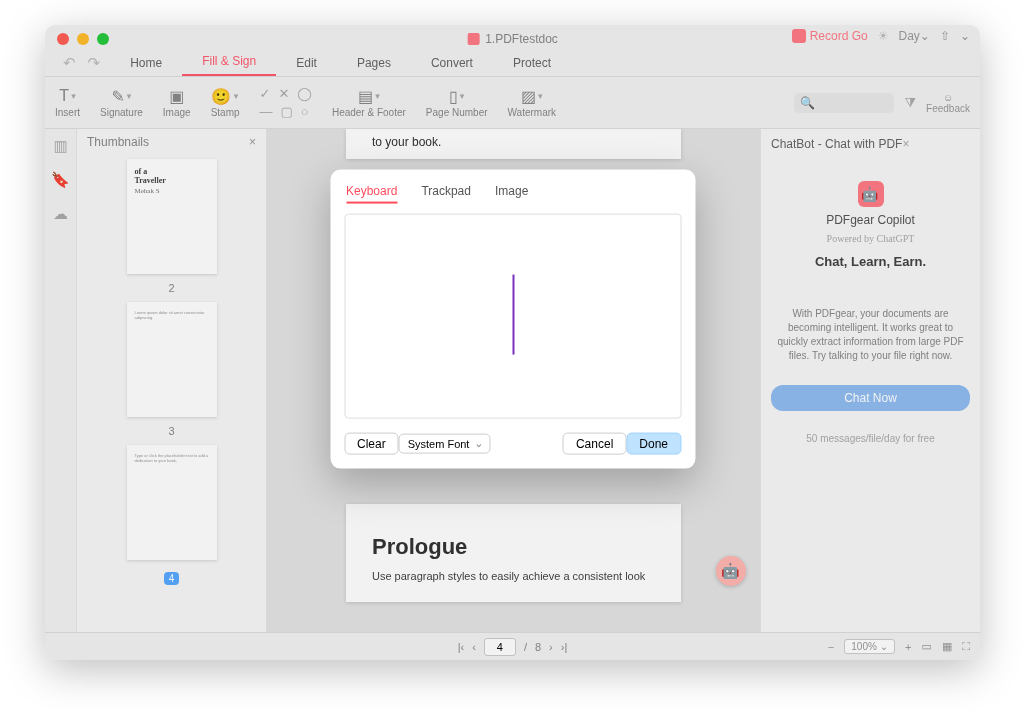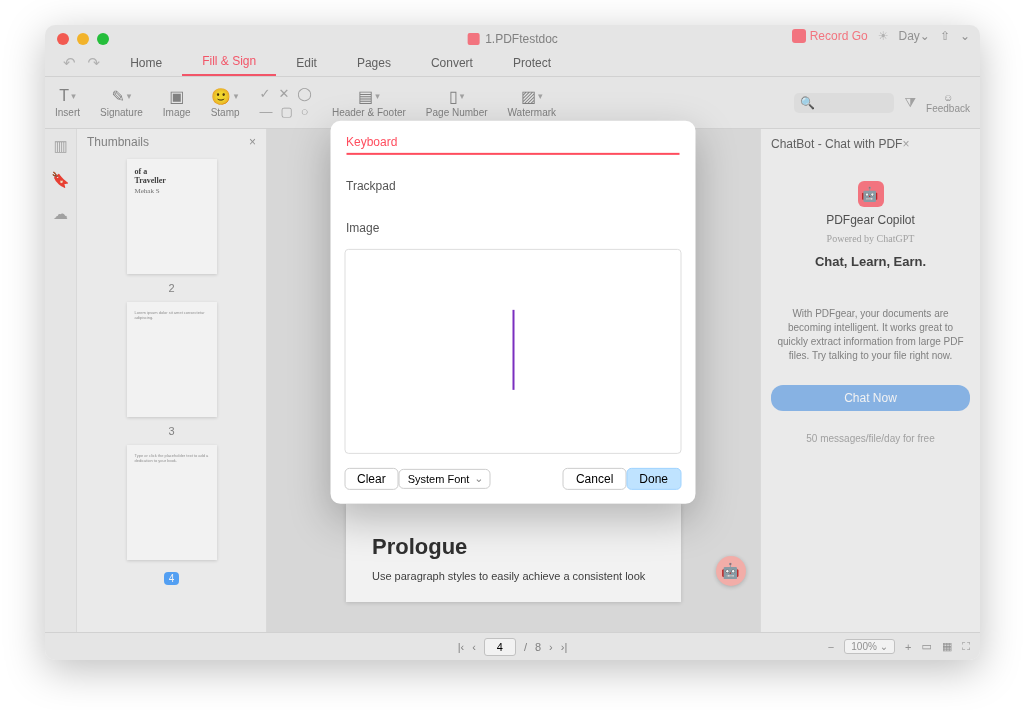--- a/index.html
+++ b/index.html
@@ -60,21 +60,21 @@
 .cp-msg{font-size:10px;color:#aaa;margin-top:16px;}
 .floating-bot{position:absolute;right:234px;bottom:46px;width:30px;height:30px;border-radius:50%;background:#ffb7b2;display:flex;align-items:center;justify-content:center;color:#fff;font-size:15px;box-shadow:0 1px 4px rgba(0,0,0,0.2);}
 .statusbar{height:28px;border-top:1px solid #ddd;background:#f2f2f2;display:flex;align-items:center;justify-content:center;gap:8px;font-size:11px;color:#888;position:relative;}
 .statusbar .nav{display:flex;align-items:center;gap:8px;}
 .statusbar .nav span{cursor:pointer;}
 .pginput{width:32px;height:18px;border:1px solid #ccc;background:#fff;text-align:center;font-size:11px;border-radius:3px;}
 .sb-right{position:absolute;right:10px;display:flex;align-items:center;gap:10px;color:#999;}
 .zoom{border:1px solid #ccc;padding:1px 6px;border-radius:3px;font-size:10px;background:#fff;}
 .overlay{position:absolute;inset:0;background:rgba(0,0,0,0.05);display:flex;align-items:center;justify-content:center;pointer-events:none;}
 .modal{pointer-events:auto;width:365px;background:#fff;border-radius:10px;box-shadow:0 15px 40px rgba(0,0,0,0.25);padding:14px 14px 14px;position:absolute;left:50%;top:50%;transform:translate(-50%,-58%);}
-.mtabs{display:flex;gap:24px;padding:0 2px 6px;font-size:12px;flex-direction:column;}
+.mtabs{display:flex;gap:24px;padding:0 2px 6px;font-size:12px;}
 .mtab{color:#555;cursor:pointer;padding-bottom:4px;}
 .mtab.active{color:#ff4d5e;border-bottom:2px solid #ff4d5e;}
 .canvas{height:205px;border:1px solid #ddd;border-radius:4px;margin-top:4px;position:relative;background:#fff;}
 .cursor{position:absolute;left:50%;top:30%;width:1.5px;height:80px;background:#7b2fbf;}
 .mrow{display:flex;align-items:center;margin-top:14px;}
 .btn{font-size:12px;padding:3px 12px;border:1px solid #ccc;border-radius:5px;background:#fff;cursor:pointer;}
 .sel{font-size:11px;border:1px solid #ccc;border-radius:5px;padding:3px 20px 3px 8px;background:#fff;position:relative;cursor:pointer;}
 .sel::after{content:"⌄";position:absolute;right:6px;top:2px;color:#888;}
 .spacer{flex:1;}
 .btn.primary{background:#bfe3ff;border-color:#9fd3ff;}

